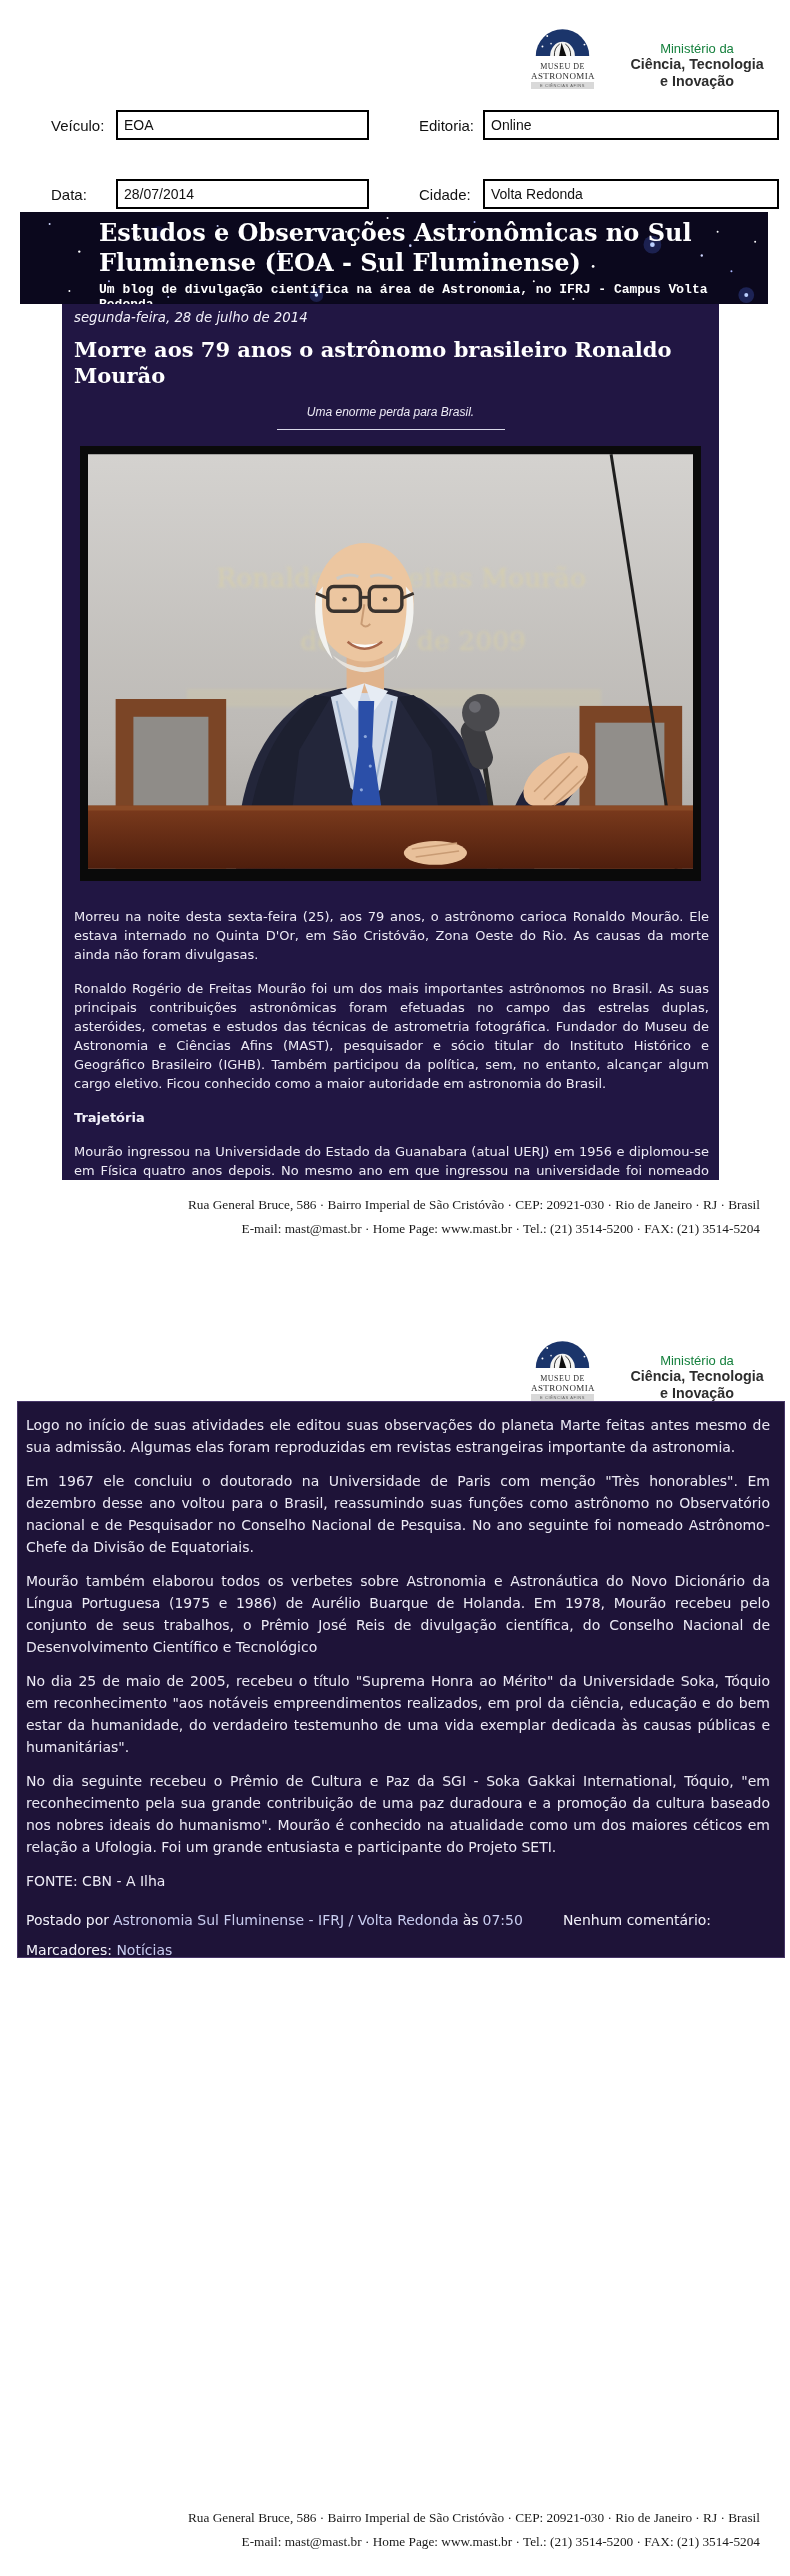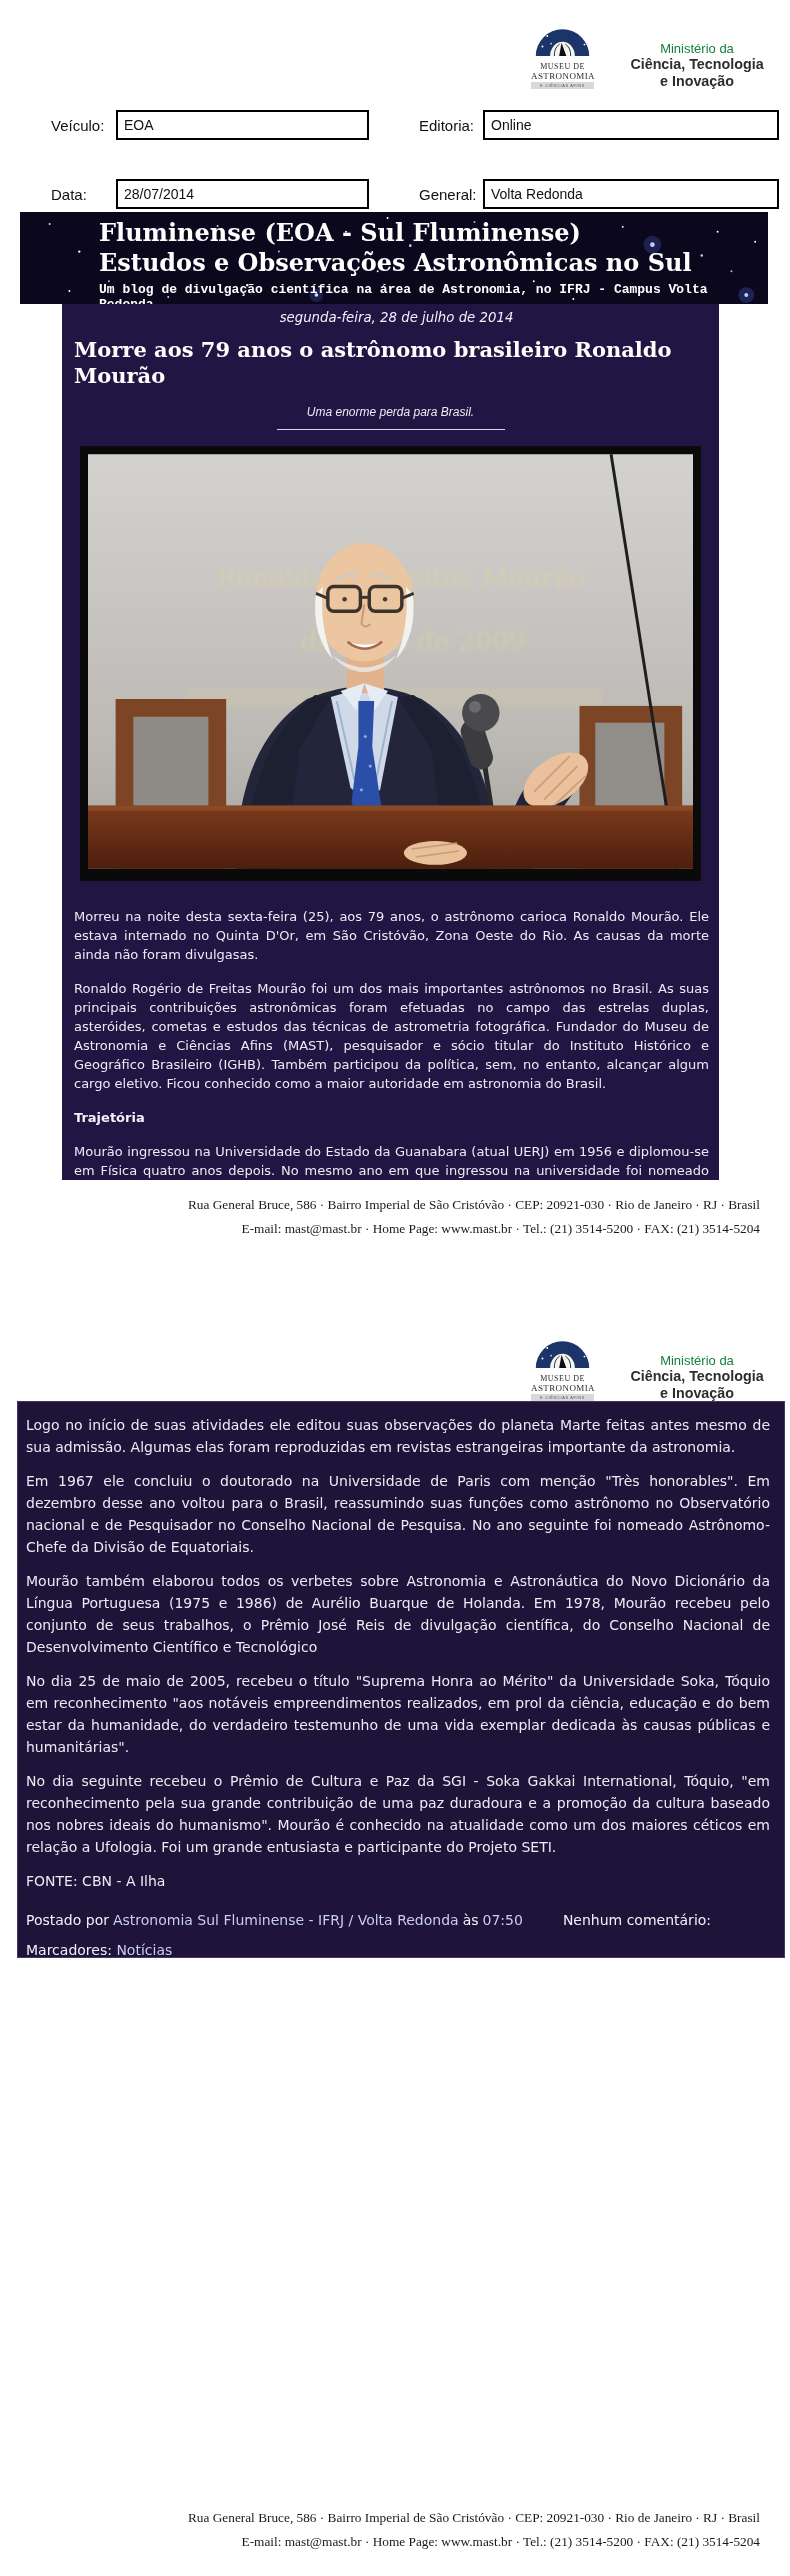--- a/index.html
+++ b/index.html
@@ -24,21 +24,21 @@
   
   .banner{position:absolute;left:20px;top:212px;width:748px;height:92px;background:#0b081d;overflow:hidden;}
   .banner svg{position:absolute;left:0;top:0;}
   .banner-title{position:absolute;left:79px;top:6px;color:#fff;
                 font-family:"DejaVu Serif",serif;font-weight:bold;font-size:24px;line-height:30px;}
   .banner-sub{position:absolute;left:79px;top:70px;color:#fff;font-weight:bold;font-size:13px;
               font-family:Liberation Mono, monospace;}
 
   
   .panel1{position:absolute;left:62px;top:304px;width:657px;height:876px;background:#211643;overflow:hidden;}
-  .post-date{margin:6px 0 0 12px;color:#f2f1fa;font-style:italic;font-size:13.3px;font-family:"DejaVu Sans",sans-serif;text-align:center;}
+  .post-date{margin:6px 0 0 12px;color:#f2f1fa;font-style:italic;font-size:13.3px;font-family:"DejaVu Sans",sans-serif;}
   .post-title{margin:12px 14px 0 12px;color:#ffffff;font-family:"DejaVu Serif",serif;font-weight:bold;
               font-size:21px;line-height:26px;}
   .post-subtitle{margin-top:16px;text-align:center;color:#eceaf5;font-style:italic;font-size:12px;}
   .subtitle-rule{width:228px;margin:10px auto 0 auto;border:none;border-top:1px solid #d8d8e8;height:0;}
   .photo-frame{width:605px;margin:16px auto 0 auto;background:#0a0a0a;padding:8px;}
   .body1{margin:26px 10px 0 12px;}
   .body1 p{margin:0 0 15px 0;color:#eceaf5;font-size:13px;line-height:19px;text-align:justify;
            font-family:"DejaVu Sans",sans-serif;}
   .body1 .sec-heading{font-weight:bold;margin:0 0 15px 0;color:#f2f1fa;font-size:13px;}
 
@@ -92,21 +92,21 @@
     </div>
   </div>
 
   <span class="field-label" style="left:51px;top:117px;">Veículo:</span>
   <div class="field-box" style="left:116px;top:110px;width:243px;"><span>EOA</span></div>
   <span class="field-label" style="left:419px;top:117px;">Editoria:</span>
   <div class="field-box" style="left:483px;top:110px;width:286px;"><span>Online</span></div>
 
   <span class="field-label" style="left:51px;top:186px;">Data:</span>
   <div class="field-box" style="left:116px;top:179px;width:243px;"><span>28/07/2014</span></div>
-  <span class="field-label" style="left:419px;top:186px;">General:</span>
+  <span class="field-label" style="left:419px;top:186px;">Cidade:</span>
   <div class="field-box" style="left:483px;top:179px;width:286px;"><span>Volta Redonda</span></div>
 
   <div class="banner">
     <svg width="748" height="92" viewBox="0 0 757 93">
       <rect width="757" height="93" fill="#0b081d"></rect>
       <circle cx="640" cy="33" r="9" fill="#4a63d8" opacity=".28"></circle>
       <circle cx="300" cy="84" r="7" fill="#4a63d8" opacity=".25"></circle>
       <circle cx="735" cy="84" r="8" fill="#4a63d8" opacity=".3"></circle>
       <circle cx="140" cy="20" r="6" fill="#3a4ab0" opacity=".18"></circle>
       <circle cx="30" cy="12" r="1" fill="#cfd6ff"></circle>
@@ -134,22 +134,22 @@
       <circle cx="706" cy="20" r="1" fill="#fff"></circle>
         <circle cx="720" cy="60" r="1" fill="#aab6ff"></circle>
       <circle cx="735" cy="84" r="2" fill="#bcd0ff"></circle>
         <circle cx="744" cy="30" r="1" fill="#fff"></circle>
       <circle cx="560" cy="88" r="1" fill="#fff"></circle>
         <circle cx="150" cy="86" r="1" fill="#cfd6ff"></circle>
       <circle cx="50" cy="80" r="1" fill="#fff"></circle>
         <circle cx="372" cy="6" r="1" fill="#fff"></circle>
     </svg>
     <div class="banner-title">
+      <div>Estudos e Observações Astronômicas no Sul</div>
       <div>Fluminense (EOA - Sul Fluminense)</div>
-      <div>Estudos e Observações Astronômicas no Sul</div>
     </div>
     <div class="banner-sub">Um blog de divulgação científica na área de Astronomia, no IFRJ - Campus Volta Redonda</div>
   </div>
 
   <div class="panel1">
     <div class="post-date">segunda-feira, 28 de julho de 2014</div>
     <div class="post-title">Morre aos 79 anos o astrônomo brasileiro Ronaldo Mourão</div>
     <div class="post-subtitle">Uma enorme perda para Brasil.</div>
     <hr class="subtitle-rule">
 

